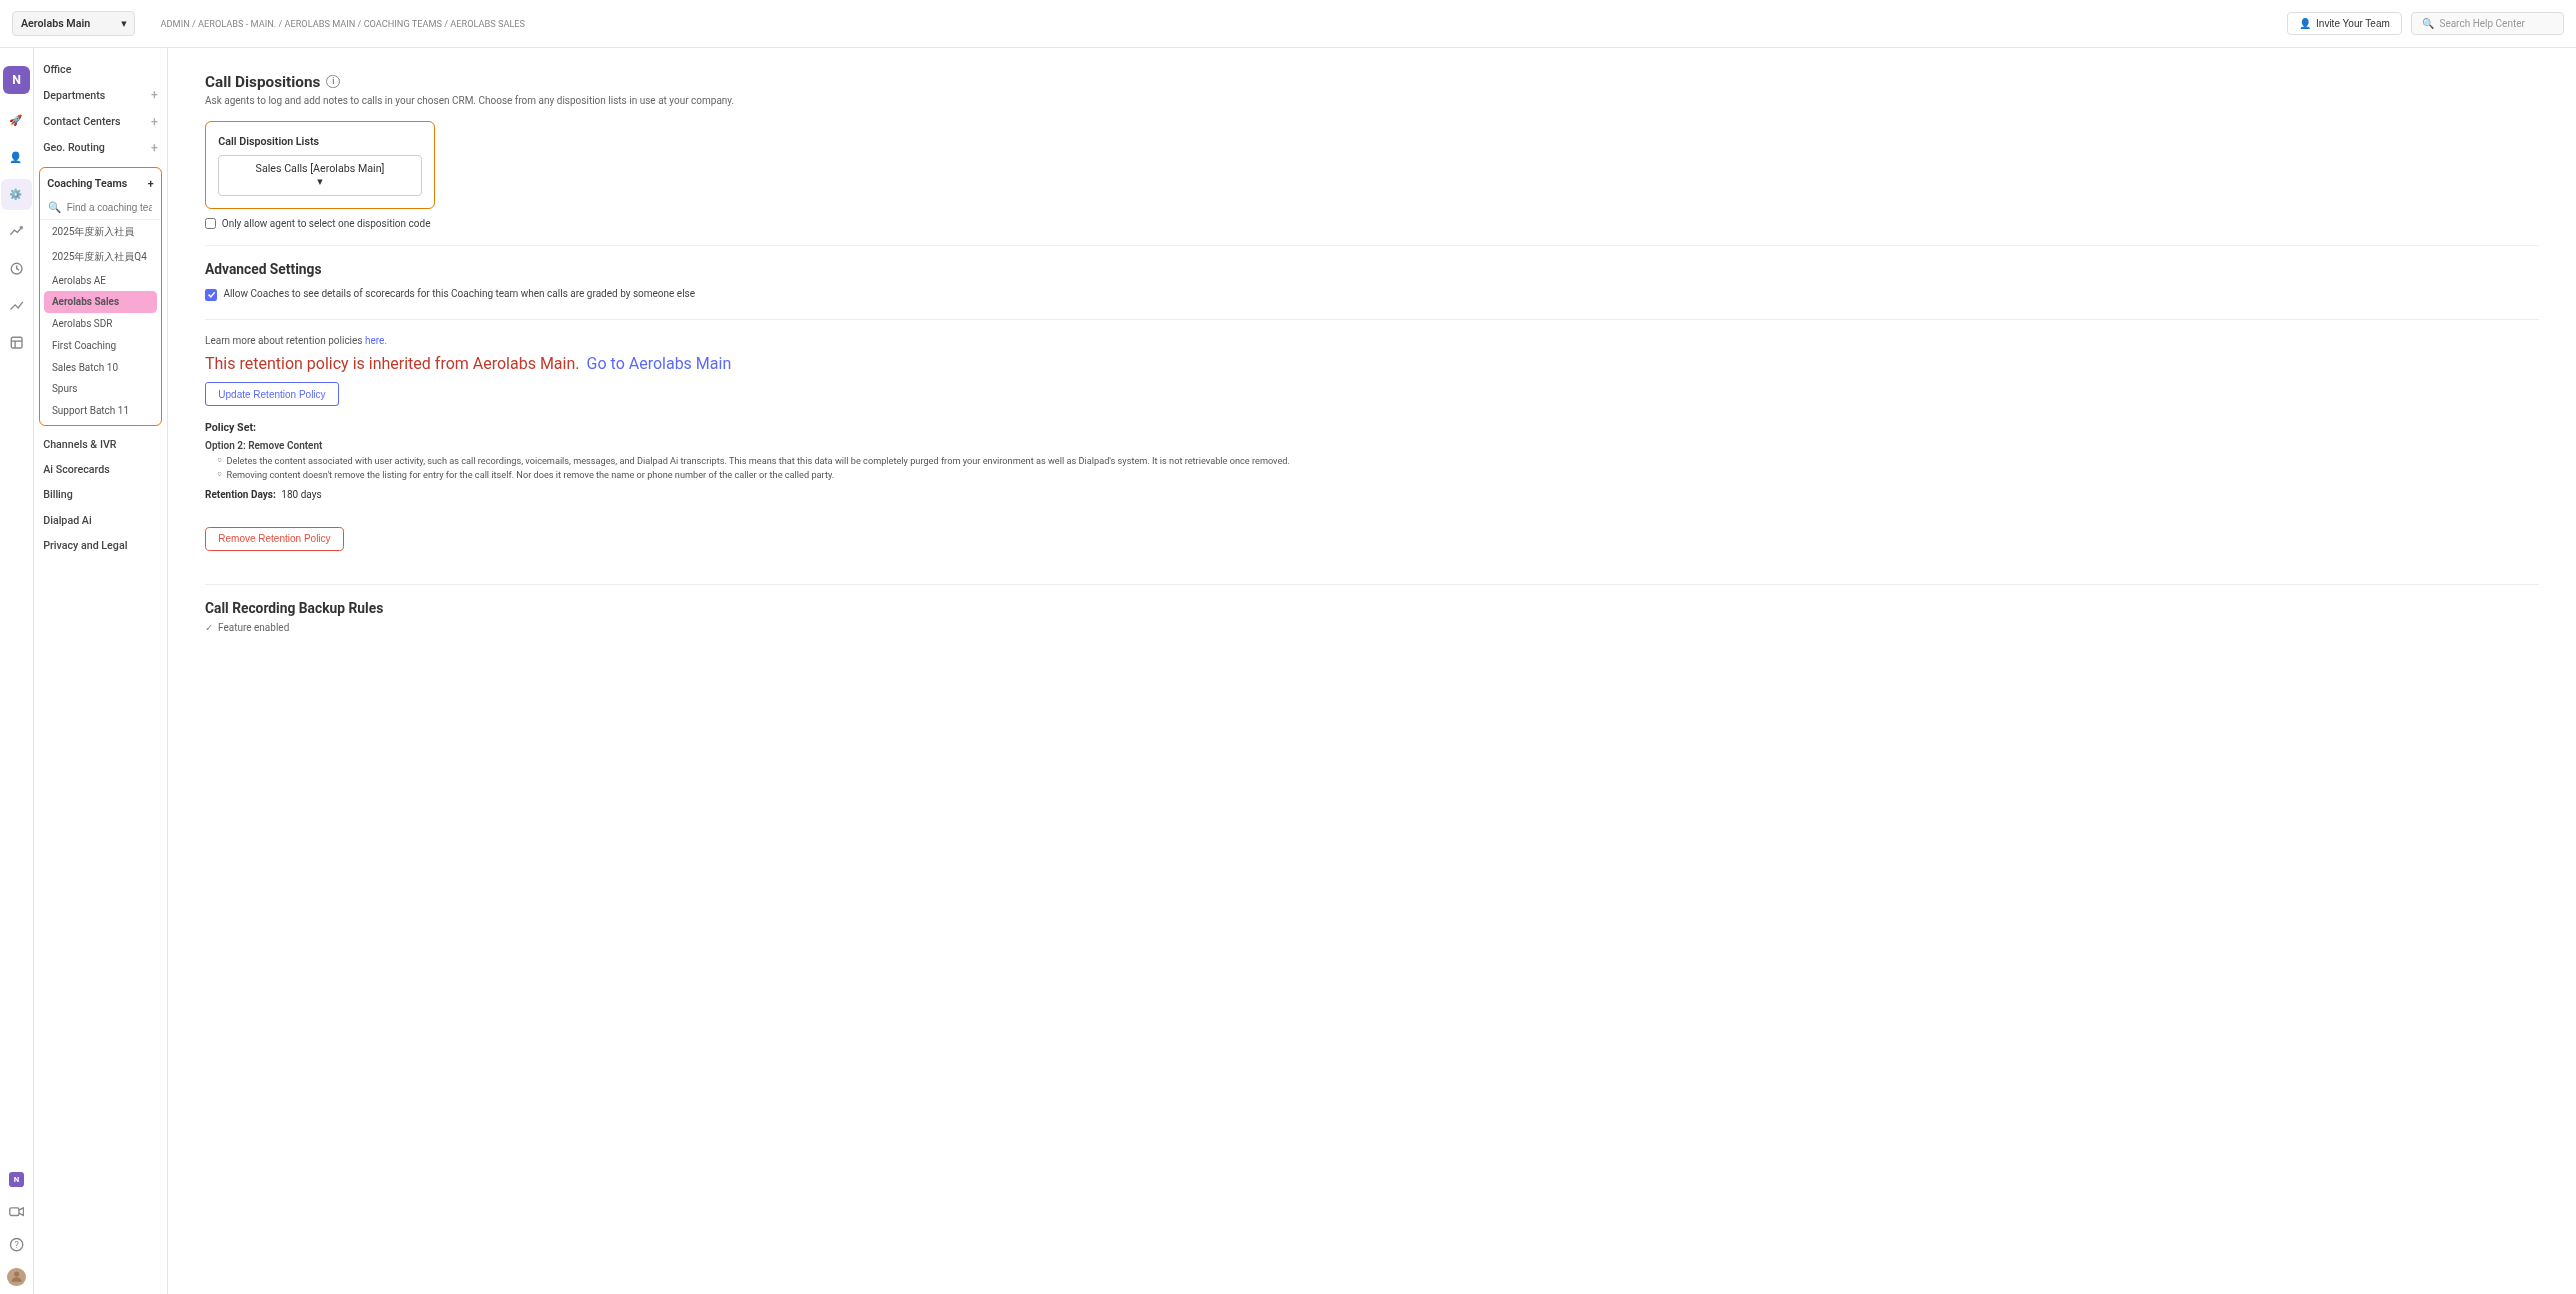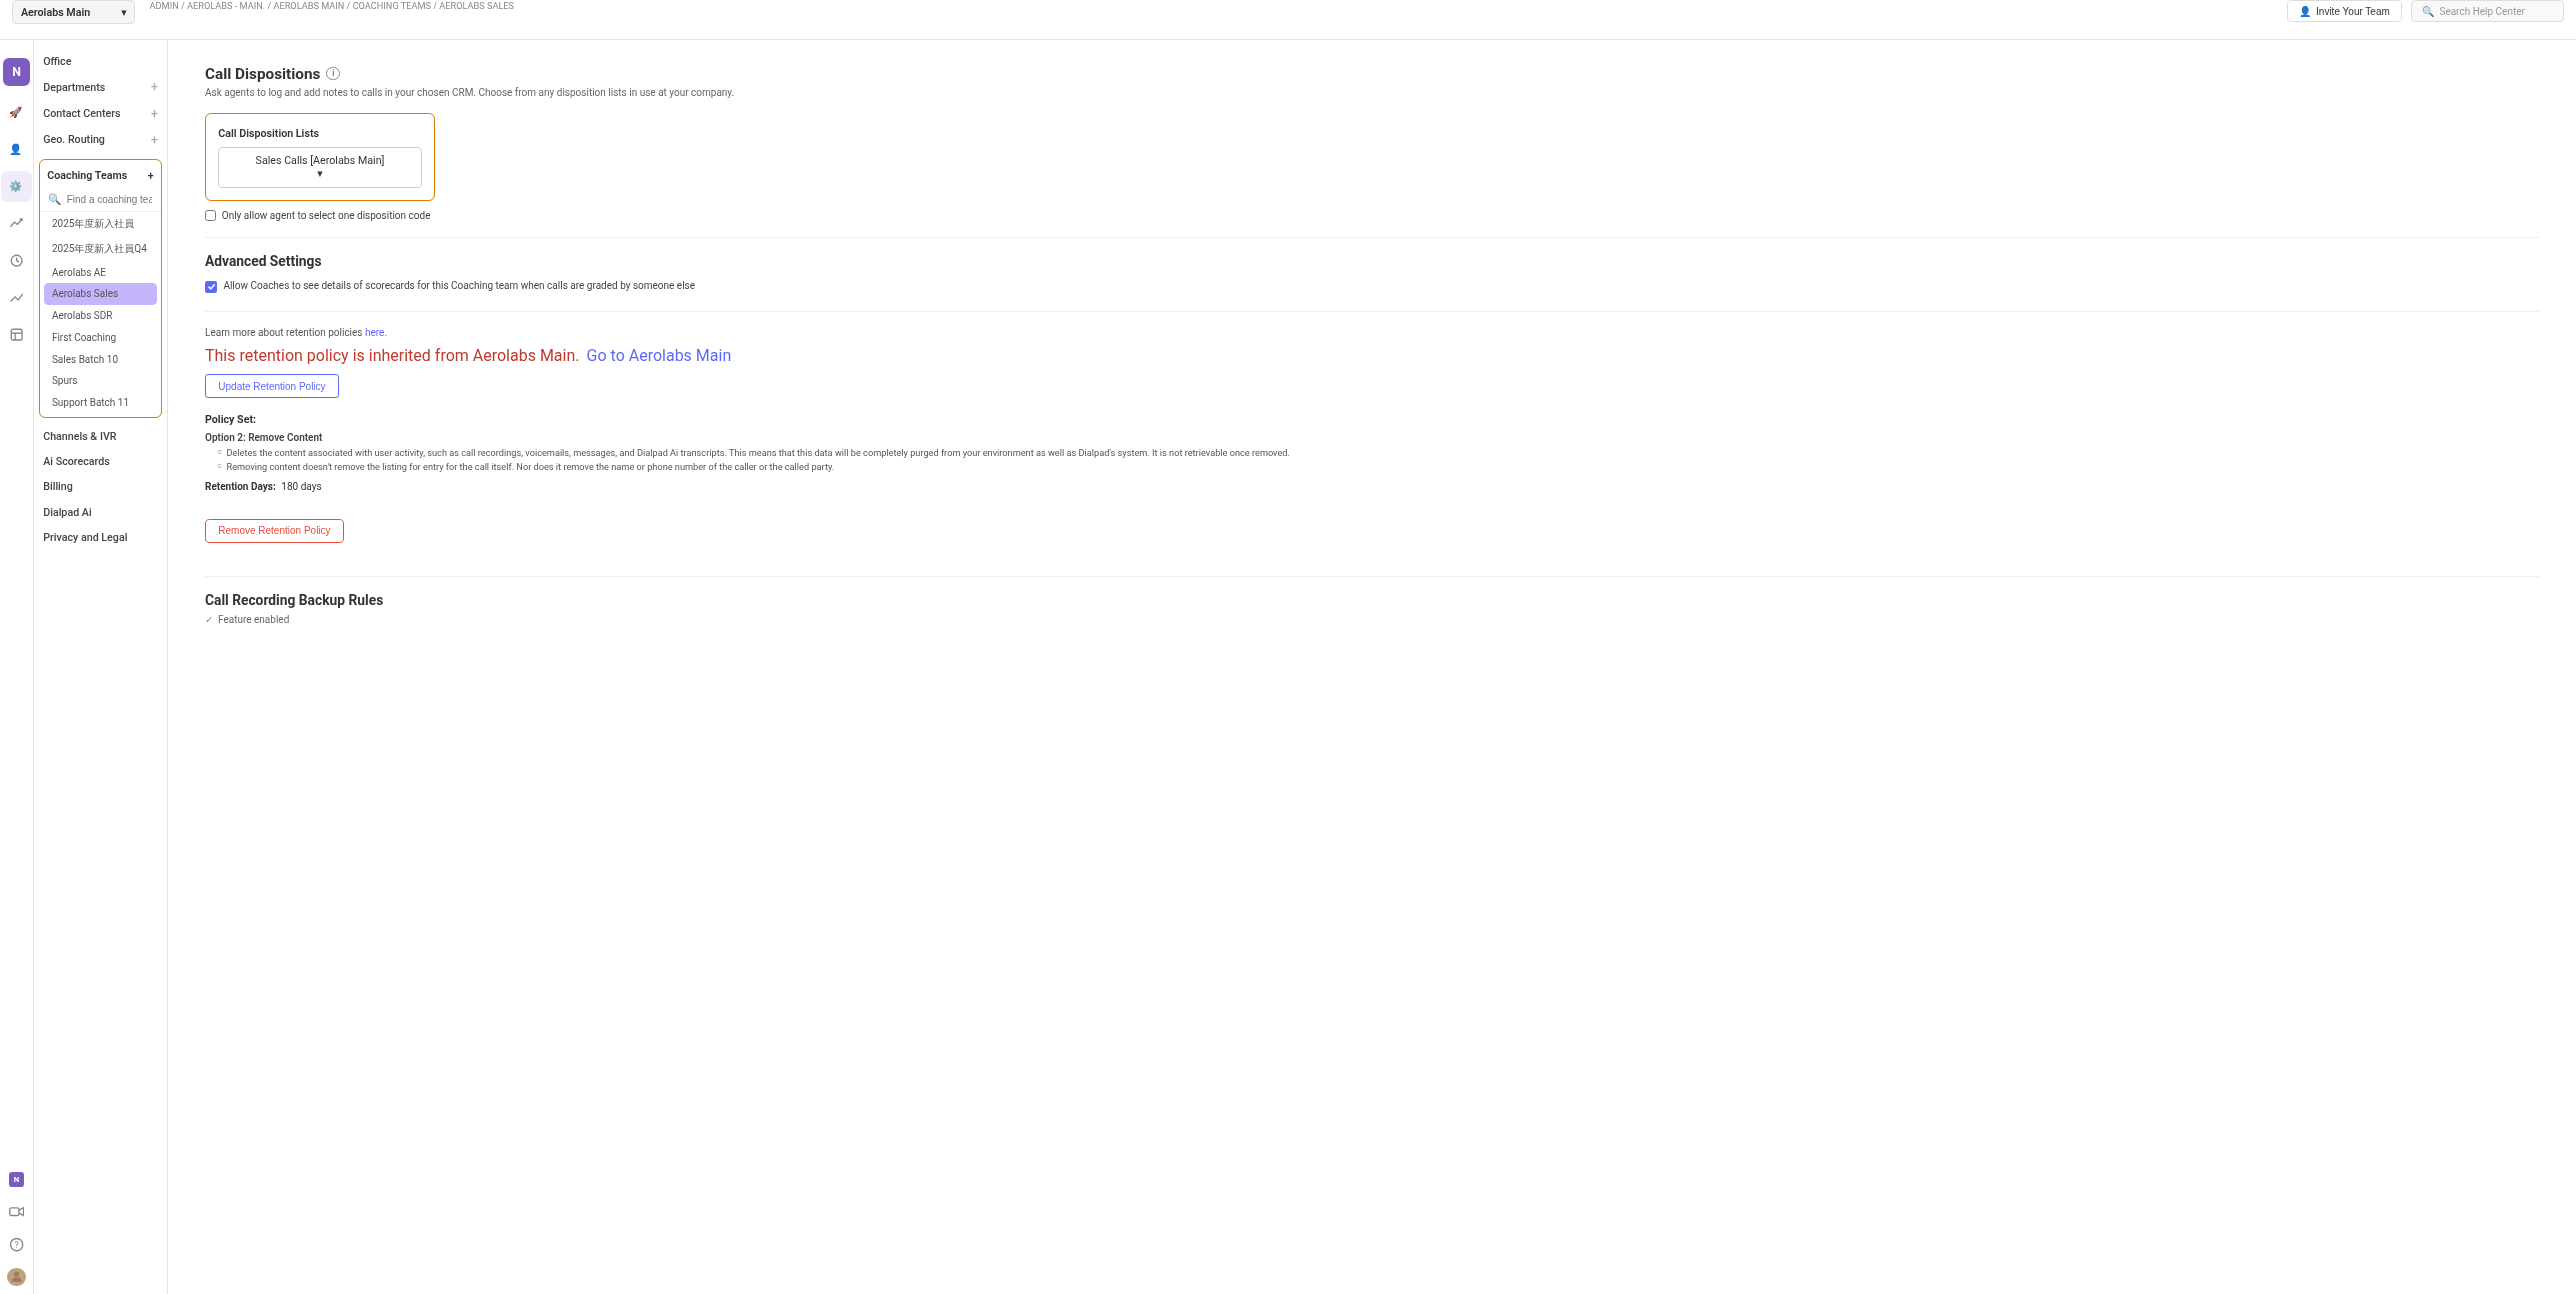--- a/index.html
+++ b/index.html
@@ -1,19 +1,19 @@
 <!DOCTYPE html>
 <html style="font-size:12.3px"><head>
   <meta charset="utf-8">
   <style>
     * { box-sizing: border-box; margin: 0; padding: 0; }
     body { font-family: -apple-system, BlinkMacSystemFont, 'Segoe UI', Roboto, sans-serif; font-size: 10.7px; color: #333; background: #fff; display: flex; flex-direction: column; height: 100vh; overflow: hidden; }
 
     
-    .topbar { display: flex; align-items: flex-start; height: 40px; border-bottom: 0.8px solid #e5e5e5; padding: 0 12.3px; gap: 2px; flex-shrink: 0; }
+    .topbar { display: flex; align-items: center; height: 48px; border-bottom: 0.8px solid #e5e5e5; padding: 0 12.3px; gap: 13px; flex-shrink: 0; }
     .workspace-selector { display: flex; align-items: center; gap: 6.1px; background: #f5f5f5; border: 0.8px solid #ddd; border-radius: 4.6px; padding: 4.6px 7.7px; cursor: pointer; min-width: 123px; justify-content: space-between; }
     .workspace-name { font-weight: 600; font-size: 10.7px; }
     .breadcrumb { flex: 1; font-size: 9.2px; color: #888; padding-left: 12.3px; }
     .topbar-actions { display: flex; align-items: center; gap: 9.2px; }
     .invite-btn { display: flex; align-items: center; gap: 4.6px; background: none; border: 0.8px solid #ddd; border-radius: 4.6px; padding: 4.6px 10.7px; cursor: pointer; font-size: 10px; color: #333; }
     .search-help { display: flex; align-items: center; gap: 4.6px; border: 0.8px solid #ddd; border-radius: 4.6px; padding: 4.6px 10.7px; background: #f9f9f9; cursor: text; font-size: 10px; color: #999; min-width: 153px; }
 
     
     .main-layout { display: flex; flex: 1; overflow: hidden; }
     .sidebar-logo { display: flex; align-items: center; justify-content: center; padding: 12.3px 0 6.1px; }
@@ -26,21 +26,21 @@
     .nav-icon-item { width: 31px; height: 31px; display: flex; align-items: center; justify-content: center; border-radius: 6.1px; cursor: pointer; color: #888; margin: 1.5px auto; }
     .nav-icon-item.active { background: #f0ecfa; color: #7c5cbf; }
     .nav-icon-item svg { width: 15.3px; height: 15.3px; }
 
     .sidebar-section { padding: 3.1px 0; }
     .sidebar-item { display: flex; align-items: center; justify-content: space-between; padding: 6.1px 9.2px; cursor: pointer; color: #444; font-size: 10.7px; font-weight: 500; }
     .sidebar-item .plus-btn { color: #aaa; font-size: 12.3px; }
     .coaching-search { display: flex; align-items: center; gap: 4.6px; padding: 4.6px 9.2px; border-bottom: 0.8px solid #f0f0f0; }
     .coaching-search input { border: none; outline: none; font-size: 10px; color: #999; background: transparent; width: 100%; }
     .coaching-team-item { padding: 5.4px 12.3px; cursor: pointer; font-size: 10px; color: #555; }
-    .coaching-team-item.active { background: #c4b5fd; font-weight: 400; border-radius: 4.6px; margin: 0 4.6px; padding: 5.4px 7.7px; }
+    .coaching-team-item.active { background: #f9a8d4; font-weight: 700; border-radius: 4.6px; margin: 0 4.6px; padding: 5.4px 7.7px; }
 
     .coaching-teams-section { border: 1.5px solid #e07b00; border-radius: 6.1px; margin: 3.1px 4.6px; padding: 3.1px 0; }
     .coaching-teams-header { display: flex; align-items: center; justify-content: space-between; padding: 6.1px 7.7px; font-weight: 600; font-size: 10.7px; }
 
     
     .content { flex: 1; overflow-y: auto; padding: 24.5px 37px; background: #fff; }
 
     .section-title { font-size: 15.3px; font-weight: 700; margin-bottom: 4.6px; display: flex; align-items: center; gap: 6.1px; }
     .section-desc { font-size: 10px; color: #666; margin-bottom: 15.3px; }
 

